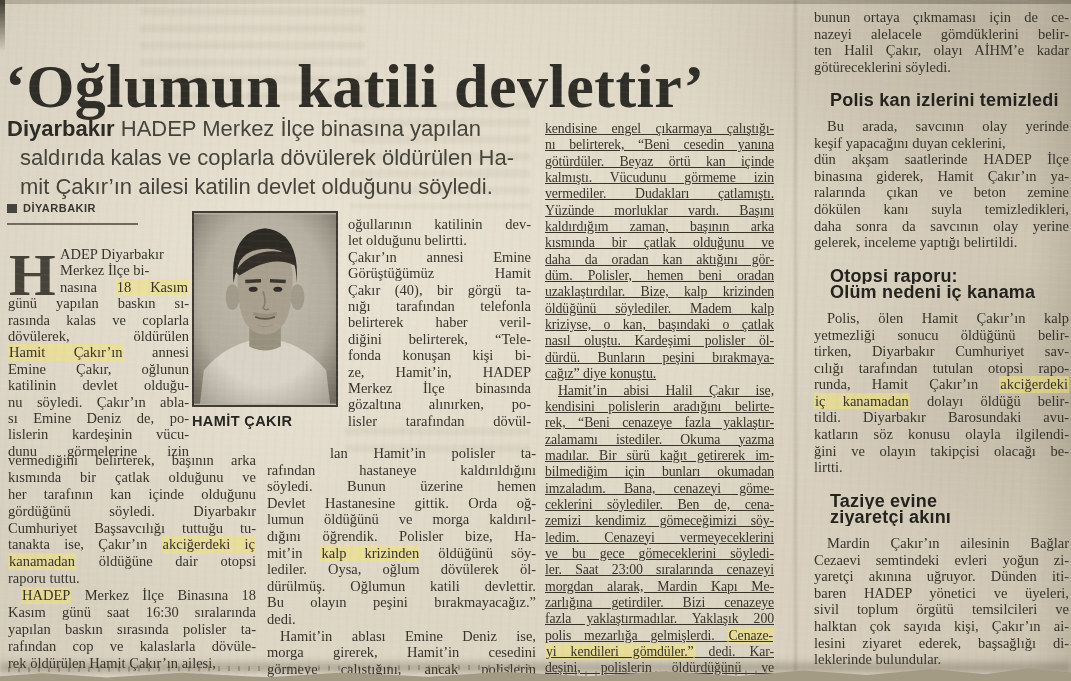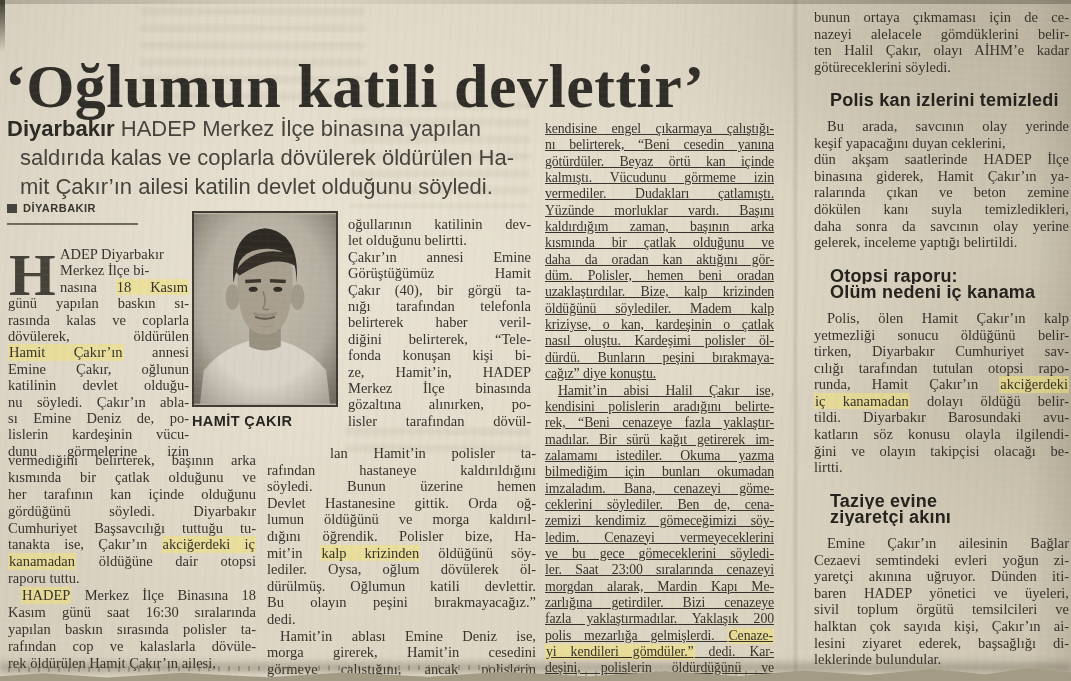--- a/index.html
+++ b/index.html
@@ -187,29 +187,29 @@
         <div class="line">götürdüler. Beyaz örtü kan içinde</div>
         <div class="line">kalmıştı. Vücudunu görmeme izin</div>
         <div class="line">vermediler. Dudakları çatlamıştı.</div>
         <div class="line">Yüzünde morluklar vardı. Başını</div>
         <div class="line">kaldırdığım zaman, başının arka</div>
         <div class="line">kısmında bir çatlak olduğunu ve</div>
         <div class="line">daha da oradan kan aktığını gör-</div>
         <div class="line">düm. Polisler, hemen beni oradan</div>
         <div class="line">uzaklaştırdılar. Bize, kalp krizinden</div>
         <div class="line">öldüğünü söylediler. Madem kalp</div>
-        <div class="line">kriziyse, o kan, kardeşinin o çatlak</div>
+        <div class="line">kriziyse, o kan, başındaki o çatlak</div>
         <div class="line">nasıl oluştu. Kardeşimi polisler öl-</div>
         <div class="line">dürdü. Bunların peşini bırakmaya-</div>
         <div class="line nj">cağız” diye konuştu.</div>
         <div class="line ind">Hamit’in abisi Halil Çakır ise,</div>
         <div class="line">kendisini polislerin aradığını belirte-</div>
         <div class="line">rek, “Beni cenazeye fazla yaklaştır-</div>
+        <div class="line">zalamamı istediler. Okuma yazma</div>
         <div class="line">madılar. Bir sürü kağıt getirerek im-</div>
-        <div class="line">zalamamı istediler. Okuma yazma</div>
         <div class="line">bilmediğim için bunları okumadan</div>
         <div class="line">imzaladım. Bana, cenazeyi göme-</div>
         <div class="line">ceklerini söylediler. Ben de, cena-</div>
         <div class="line">zemizi kendimiz gömeceğimizi söy-</div>
         <div class="line">ledim. Cenazeyi vermeyeceklerini</div>
         <div class="line">ve bu gece gömeceklerini söyledi-</div>
         <div class="line">ler. Saat 23:00 sıralarında cenazeyi</div>
         <div class="line">morgdan alarak, Mardin Kapı Me-</div>
         <div class="line">zarlığına getirdiler. Bizi cenazeye</div>
         <div class="line">fazla yaklaştırmadılar. Yaklaşık 200</div>
@@ -252,21 +252,21 @@
         <div class="line">tildi. Diyarbakır Barosundaki avu-</div>
         <div class="line">katların söz konusu olayla ilgilendi-</div>
         <div class="line">ğini ve olayın takipçisi olacağı be-</div>
         <div class="line nj">lirtti.</div>
       </div>
       <div class="blk sub">
         <div class="line">Taziye evine</div>
         <div class="line">ziyaretçi akını</div>
       </div>
       <div class="blk para">
-        <div class="line ind">Emine Çakır’ın ailesinin Bağlar</div>
+        <div class="line ind">Mardin Çakır’ın ailesinin Bağlar</div>
         <div class="line">Cezaevi semtindeki evleri yoğun zi-</div>
         <div class="line">yaretçi akınına uğruyor. Dünden iti-</div>
         <div class="line">baren HADEP yönetici ve üyeleri,</div>
         <div class="line">sivil toplum örgütü temsilcileri ve</div>
         <div class="line">halktan çok sayıda kişi, Çakır’ın ai-</div>
         <div class="line">lesini ziyaret ederek, başsağlığı di-</div>
         <div class="line nj">leklerinde bulundular.</div>
       </div>
     </div>
 

